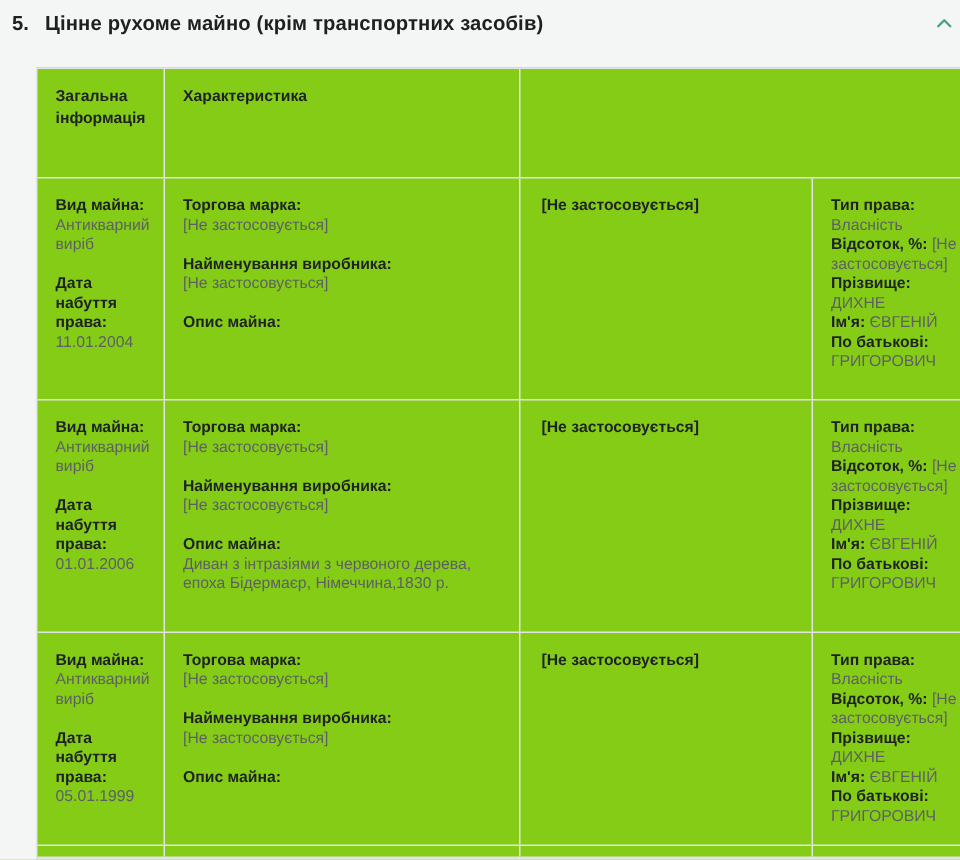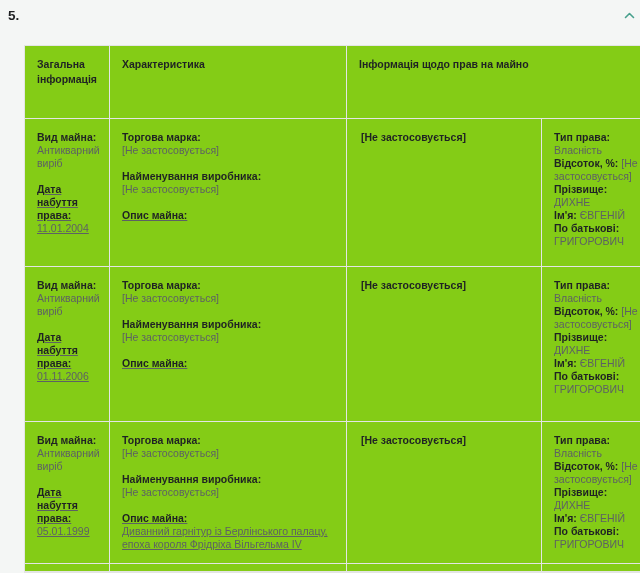--- a/index.html
+++ b/index.html
@@ -81,42 +81,42 @@
   .t-row.footer .cell { padding: 0; }
   .lbl {
     font-weight: bold;
     color: #1f2224;
     display: block;
   }
   .lbl.inline { display: inline; }
   .val { color: #5d6164; }
   .val-bold { font-weight: bold; color: #1f2224; }
   .group { margin-bottom: 13px; }
-  .group:last-child { margin-bottom: 0; text-decoration: underline; }
+  .group:last-child { margin-bottom: 0; }
 </style>
 </head>
 <body>
 
 <div class="section-header">
   <span class="section-number">5.</span>
+  <span class="section-title">Цінне рухоме майно (крім транспортних засобів)</span>
   <button class="collapse-btn">
     <span style="display:flex;">
       <svg width="11" height="7" viewBox="0 0 11 7">
         <path d="M1.5 5.5 L5.5 1.5 L9.5 5.5" stroke="#47a08c" stroke-width="1.6" fill="none" stroke-linecap="round" stroke-linejoin="round"></path>
       </svg>
     </span>
   </button>
 </div>
 
 <div class="decl-table">
 
   <div class="t-row header">
     <div class="cell c0">Загальна інформація</div>
     <div class="cell c1">Характеристика</div>
-    <div class="cell c3">Інформація щодо прав на майно</div>
   </div>
 
   <div class="t-row r0">
     <div class="cell c0">
       <div class="group">
         <span class="lbl">Вид майна:</span>
         <span class="val">Антикварний виріб</span>
       </div>
       <div class="group">
         <span class="lbl">Дата набуття права:</span>
@@ -162,34 +162,35 @@
   </div>
 
   <div class="t-row r1">
     <div class="cell c0">
       <div class="group">
         <span class="lbl">Вид майна:</span>
         <span class="val">Антикварний виріб</span>
       </div>
       <div class="group">
         <span class="lbl">Дата набуття права:</span>
-        <span class="val">01.11.2006</span>
+        <span class="val">01.01.2006</span>
       </div>
     </div>
     <div class="cell c1">
       <div class="group">
         <span class="lbl">Торгова марка:</span>
         <span class="val">[Не застосовується]</span>
       </div>
       <div class="group">
         <span class="lbl">Найменування виробника:</span>
         <span class="val">[Не застосовується]</span>
       </div>
       <div class="group">
         <span class="lbl">Опис майна:</span>
+        <span class="val">Диван з інтразіями з червоного дерева, епоха Бідермаєр, Німеччина,1830 р.</span>
       </div>
     </div>
     <div class="cell c2">
       <span class="val-bold">[Не застосовується]</span>
     </div>
     <div class="cell c3">
       <span class="lbl">Тип права:</span>
       <span class="val" style="display:block">Власність</span>
       <div>
         <span class="lbl inline">Відсоток, %:</span>
@@ -225,21 +226,20 @@
       <div class="group">
         <span class="lbl">Торгова марка:</span>
         <span class="val">[Не застосовується]</span>
       </div>
       <div class="group">
         <span class="lbl">Найменування виробника:</span>
         <span class="val">[Не застосовується]</span>
       </div>
       <div class="group">
         <span class="lbl">Опис майна:</span>
-        <span class="val">Диванний гарнітур із Берлінського палацу, епоха короля Фрідріха Вільгельма IV</span>
       </div>
     </div>
     <div class="cell c2">
       <span class="val-bold">[Не застосовується]</span>
     </div>
     <div class="cell c3">
       <span class="lbl">Тип права:</span>
       <span class="val" style="display:block">Власність</span>
       <div>
         <span class="lbl inline">Відсоток, %:</span>

